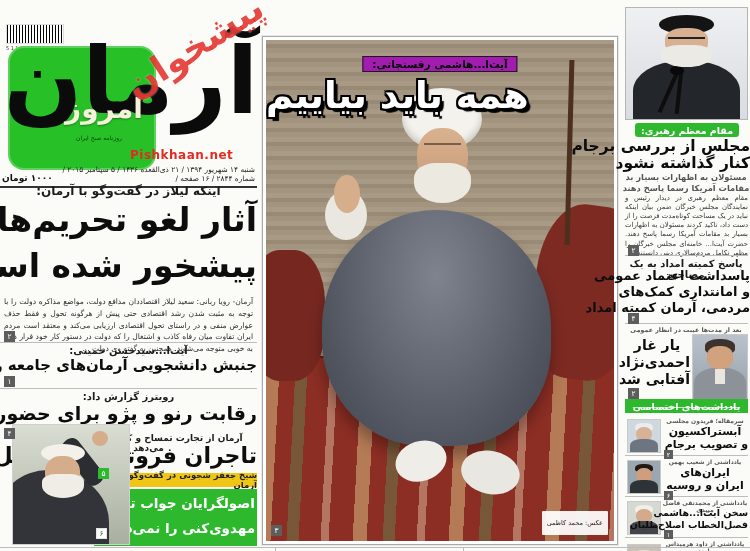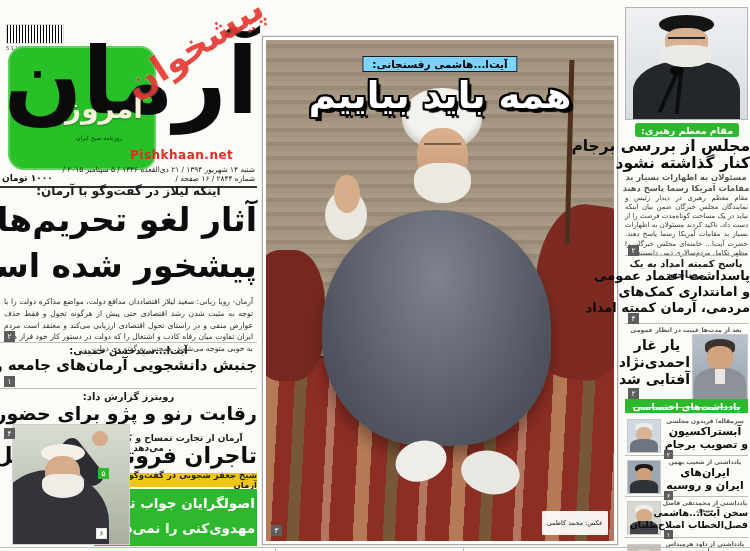--- a/index.html
+++ b/index.html
@@ -89,22 +89,22 @@
   .hand { position:absolute; left:19.5%; top:27%; width:7.5%; height:7.5%; background:#d7ae8b; border-radius:50%; }
   .turban { position:absolute; left:39%; top:9.5%; width:23%; height:12.5%; background:#f4f2ec;
     border-radius:50%; box-shadow:inset 0 -4px 7px rgba(0,0,0,.18); }
   .face { position:absolute; left:43.5%; top:17.5%; width:14.5%; height:11.5%;
     background:linear-gradient(180deg,#dab290,#c89b78); border-radius:46%; }
   .glasses { position:absolute; left:45.5%; top:20.5%; width:10.5%; height:3px; border-top:2px solid rgba(45,33,22,.55); }
   .beard { position:absolute; left:42.5%; top:24.5%; width:16.5%; height:8%; background:#ece9e0; border-radius:45% 45% 60% 60%; }
   .sock1 { position:absolute; left:37%; top:80%; width:15%; height:8%; background:#efede7; border-radius:50%; transform:rotate(-18deg); }
   .sock2 { position:absolute; left:56%; top:82%; width:17%; height:8.5%; background:#e8e7e1; border-radius:50%; transform:rotate(12deg); }
   .photo-kicker { position:absolute; top:16px; left:50%; transform:translateX(-50%);
-    background:#7dd3fc; border:1px solid #1a1a1a; padding:1px 9px; font-size:10.5px; font-weight:bold; white-space:nowrap; }
-  .photo-headline { position:absolute; top:34px; left:0; width:100%; text-align:center;
+    background:#a21caf; border:1px solid #1a1a1a; padding:1px 9px; font-size:10.5px; font-weight:bold; white-space:nowrap; }
+  .photo-headline { position:absolute; top:34px; left:0; width:100%; text-align:left;
     font-size:37px; font-weight:900; color:#fff; letter-spacing:-1px; white-space:nowrap;
     text-shadow:-2px -2px 0 #000, 2px -2px 0 #000, -2px 2px 0 #000, 2px 2px 0 #000,
       -2px 0 0 #000, 2px 0 0 #000, 0 -2px 0 #000, 0 2px 0 #000, 4px 4px 1px #000; }
   .photo-credit { position:absolute; right:6px; bottom:6px; background:rgba(255,255,255,.93);
     font-size:6.5px; color:#222; padding:8px 5px; border-radius:1px; }
   .photo-pgbox { position:absolute; left:5px; bottom:5px; }
 
   
   .kh-photo { left:625px; top:7px; width:123px; height:113px; border:1px solid #b5b5b5;
     background:linear-gradient(180deg,#eef0f2,#d9dce0); overflow:hidden; }

